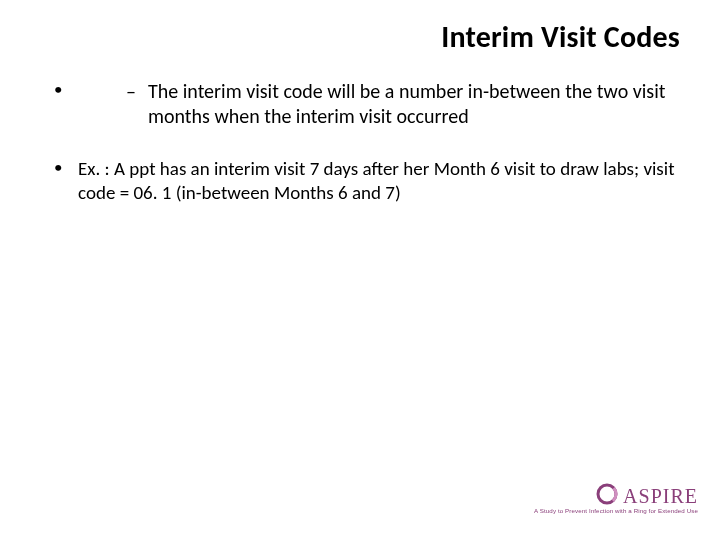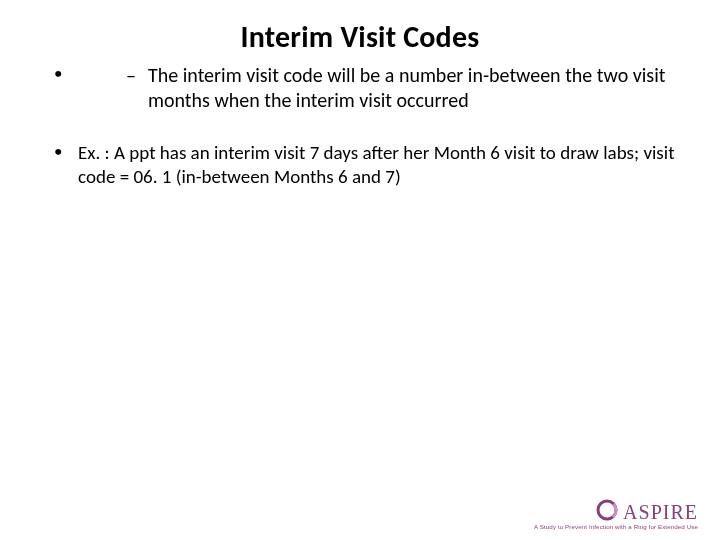--- a/index.html
+++ b/index.html
@@ -9,24 +9,24 @@
     background: #ffffff;
     font-family: Calibri, "Segoe UI", Arial, sans-serif;
     color: #000;
     position: relative;
     overflow: hidden;
   }
   .slide {
     padding: 18px 40px 0 40px;
   }
   .title {
-    text-align: center;
+    text-align: right;
     font-size: 30px;
     font-weight: 700;
-    margin-bottom: 8px;
+    margin-bottom: 24px;
     letter-spacing: 0.2px;
   }
   ul.lvl1 {
     list-style: none;
     padding-left: 30px;
   }
   ul.lvl1 > li {
     position: relative;
     font-size: 19px;
     line-height: 1.25;
@@ -55,21 +55,21 @@
   ul.lvl2 > li::before {
     content: "–";
     position: absolute;
     left: -18px;
     top: 0;
   }
   .u { text-decoration: underline; }
   .logo {
     position: absolute;
     right: 22px;
-    bottom: 10px;
+    bottom: 26px;
     text-align: right;
     line-height: 1;
   }
   .logo-row { display: flex; align-items: flex-end; gap: 4px; justify-content: flex-end; }
   .logo-mark {
     width: 24px; height: 24px;
     position: relative;
   }
   .logo-mark svg { width: 24px; height: 24px; display:block; }
   .logo-text {

